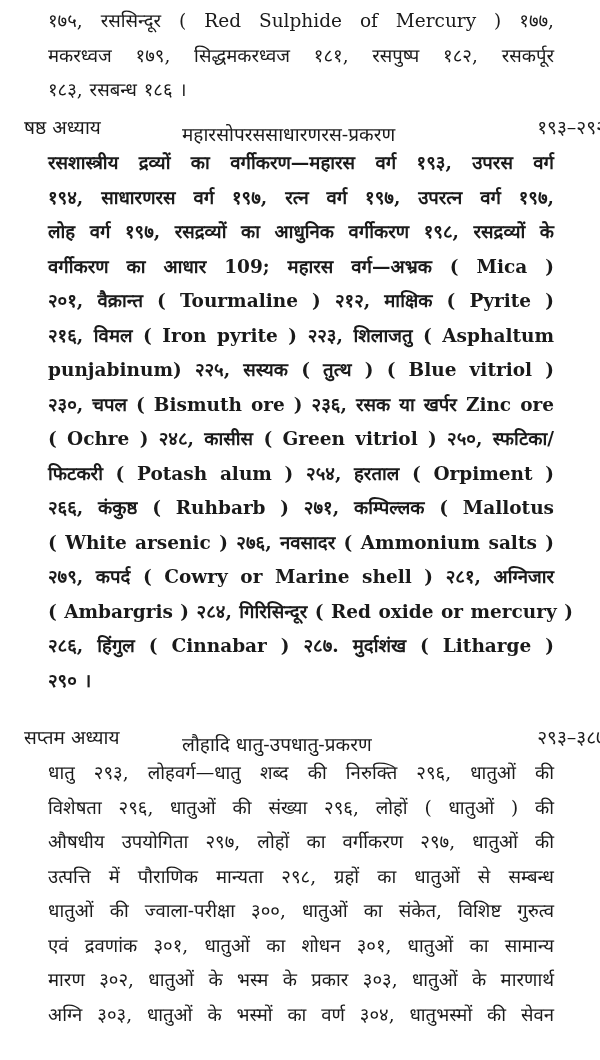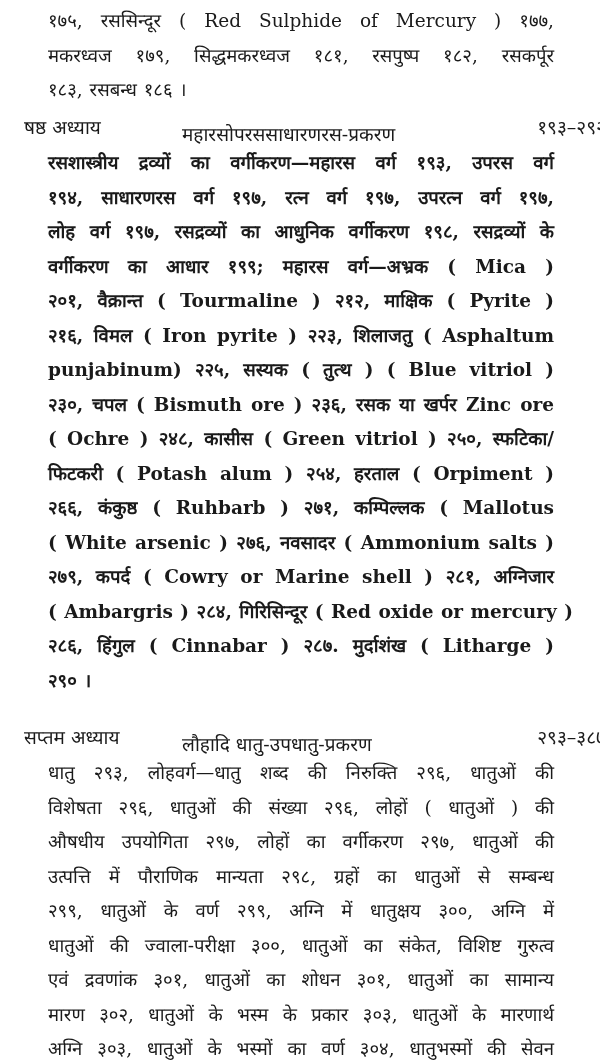--- a/index.html
+++ b/index.html
@@ -83,21 +83,21 @@
   <div class="chapter-heading" style="top: 110px;">
     <span class="ch-num">षष्ठ अध्याय</span>
     <span class="ch-title">महारसोपरससाधारणरस-प्रकरण</span>
     <span class="ch-pages">१९३–२९२</span>
   </div>
 
   <div class="para" style="top: 146px; font-weight: bold;">
     <span class="line">रसशास्त्रीय द्रव्यों का वर्गीकरण—महारस वर्ग १९३, उपरस वर्ग</span>
     <span class="line">१९४, साधारणरस वर्ग १९७, रत्न वर्ग १९७, उपरत्न वर्ग १९७,</span>
     <span class="line">लोह वर्ग १९७, रसद्रव्यों का आधुनिक वर्गीकरण १९८, रसद्रव्यों के</span>
-    <span class="line">वर्गीकरण का आधार १९९; महारस वर्ग—अभ्रक ( Mica )</span>
+    <span class="line">वर्गीकरण का आधार 109; महारस वर्ग—अभ्रक ( Mica )</span>
     <span class="line">२०१, वैक्रान्त ( Tourmaline ) २१२, माक्षिक ( Pyrite )</span>
     <span class="line">२१६, विमल ( Iron pyrite ) २२३, शिलाजतु ( Asphaltum</span>
     <span class="line">punjabinum) २२५, सस्यक ( तुत्थ ) ( Blue vitriol )</span>
     <span class="line">२३०, चपल ( Bismuth ore ) २३६, रसक या खर्पर Zinc ore</span>
     <span class="line">( Ochre ) २४८, कासीस ( Green vitriol ) २५०, स्फटिका/</span>
     <span class="line">फिटकरी ( Potash alum ) २५४, हरताल ( Orpiment )</span>
     <span class="line">२६६, कंकुष्ठ ( Ruhbarb ) २७१, कम्पिल्लक ( Mallotus</span>
     <span class="line">( White arsenic ) २७६, नवसादर ( Ammonium salts )</span>
     <span class="line">२७९, कपर्द ( Cowry or Marine shell ) २८१, अग्निजार</span>
     <span class="line">( Ambargris ) २८४, गिरिसिन्दूर ( Red oxide or mercury )</span>
@@ -109,21 +109,20 @@
     <span class="ch-num">सप्तम अध्याय</span>
     <span class="ch-title">लौहादि धातु-उपधातु-प्रकरण</span>
     <span class="ch-pages">२९३–३८७</span>
   </div>
 
   <div class="para" style="top: 756px;">
     <span class="line"><span>धातु २९३, </span><span class="bold">लोहवर्ग</span><span>—धातु शब्द की निरुक्ति २९६, धातुओं की</span></span>
     <span class="line">विशेषता २९६, धातुओं की संख्या २९६, लोहों ( धातुओं ) की</span>
     <span class="line">औषधीय उपयोगिता २९७, लोहों का वर्गीकरण २९७, धातुओं की</span>
     <span class="line">उत्पत्ति में पौराणिक मान्यता २९८, ग्रहों का धातुओं से सम्बन्ध</span>
-    <span class="line">२९९, धातुओं के वर्ण २९९, अग्नि में धातुक्षय ३००, अग्नि में</span>
     <span class="line">धातुओं की ज्वाला-परीक्षा ३००, धातुओं का संकेत, विशिष्ट गुरुत्व</span>
     <span class="line">एवं द्रवणांक ३०१, धातुओं का शोधन ३०१, धातुओं का सामान्य</span>
     <span class="line">मारण ३०२, धातुओं के भस्म के प्रकार ३०३, धातुओं के मारणार्थ</span>
     <span class="line">अग्नि ३०३, धातुओं के भस्मों का वर्ण ३०४, धातुभस्मों की सेवन</span>
 
   </div>
 
 </div>
 
 </body></html>

